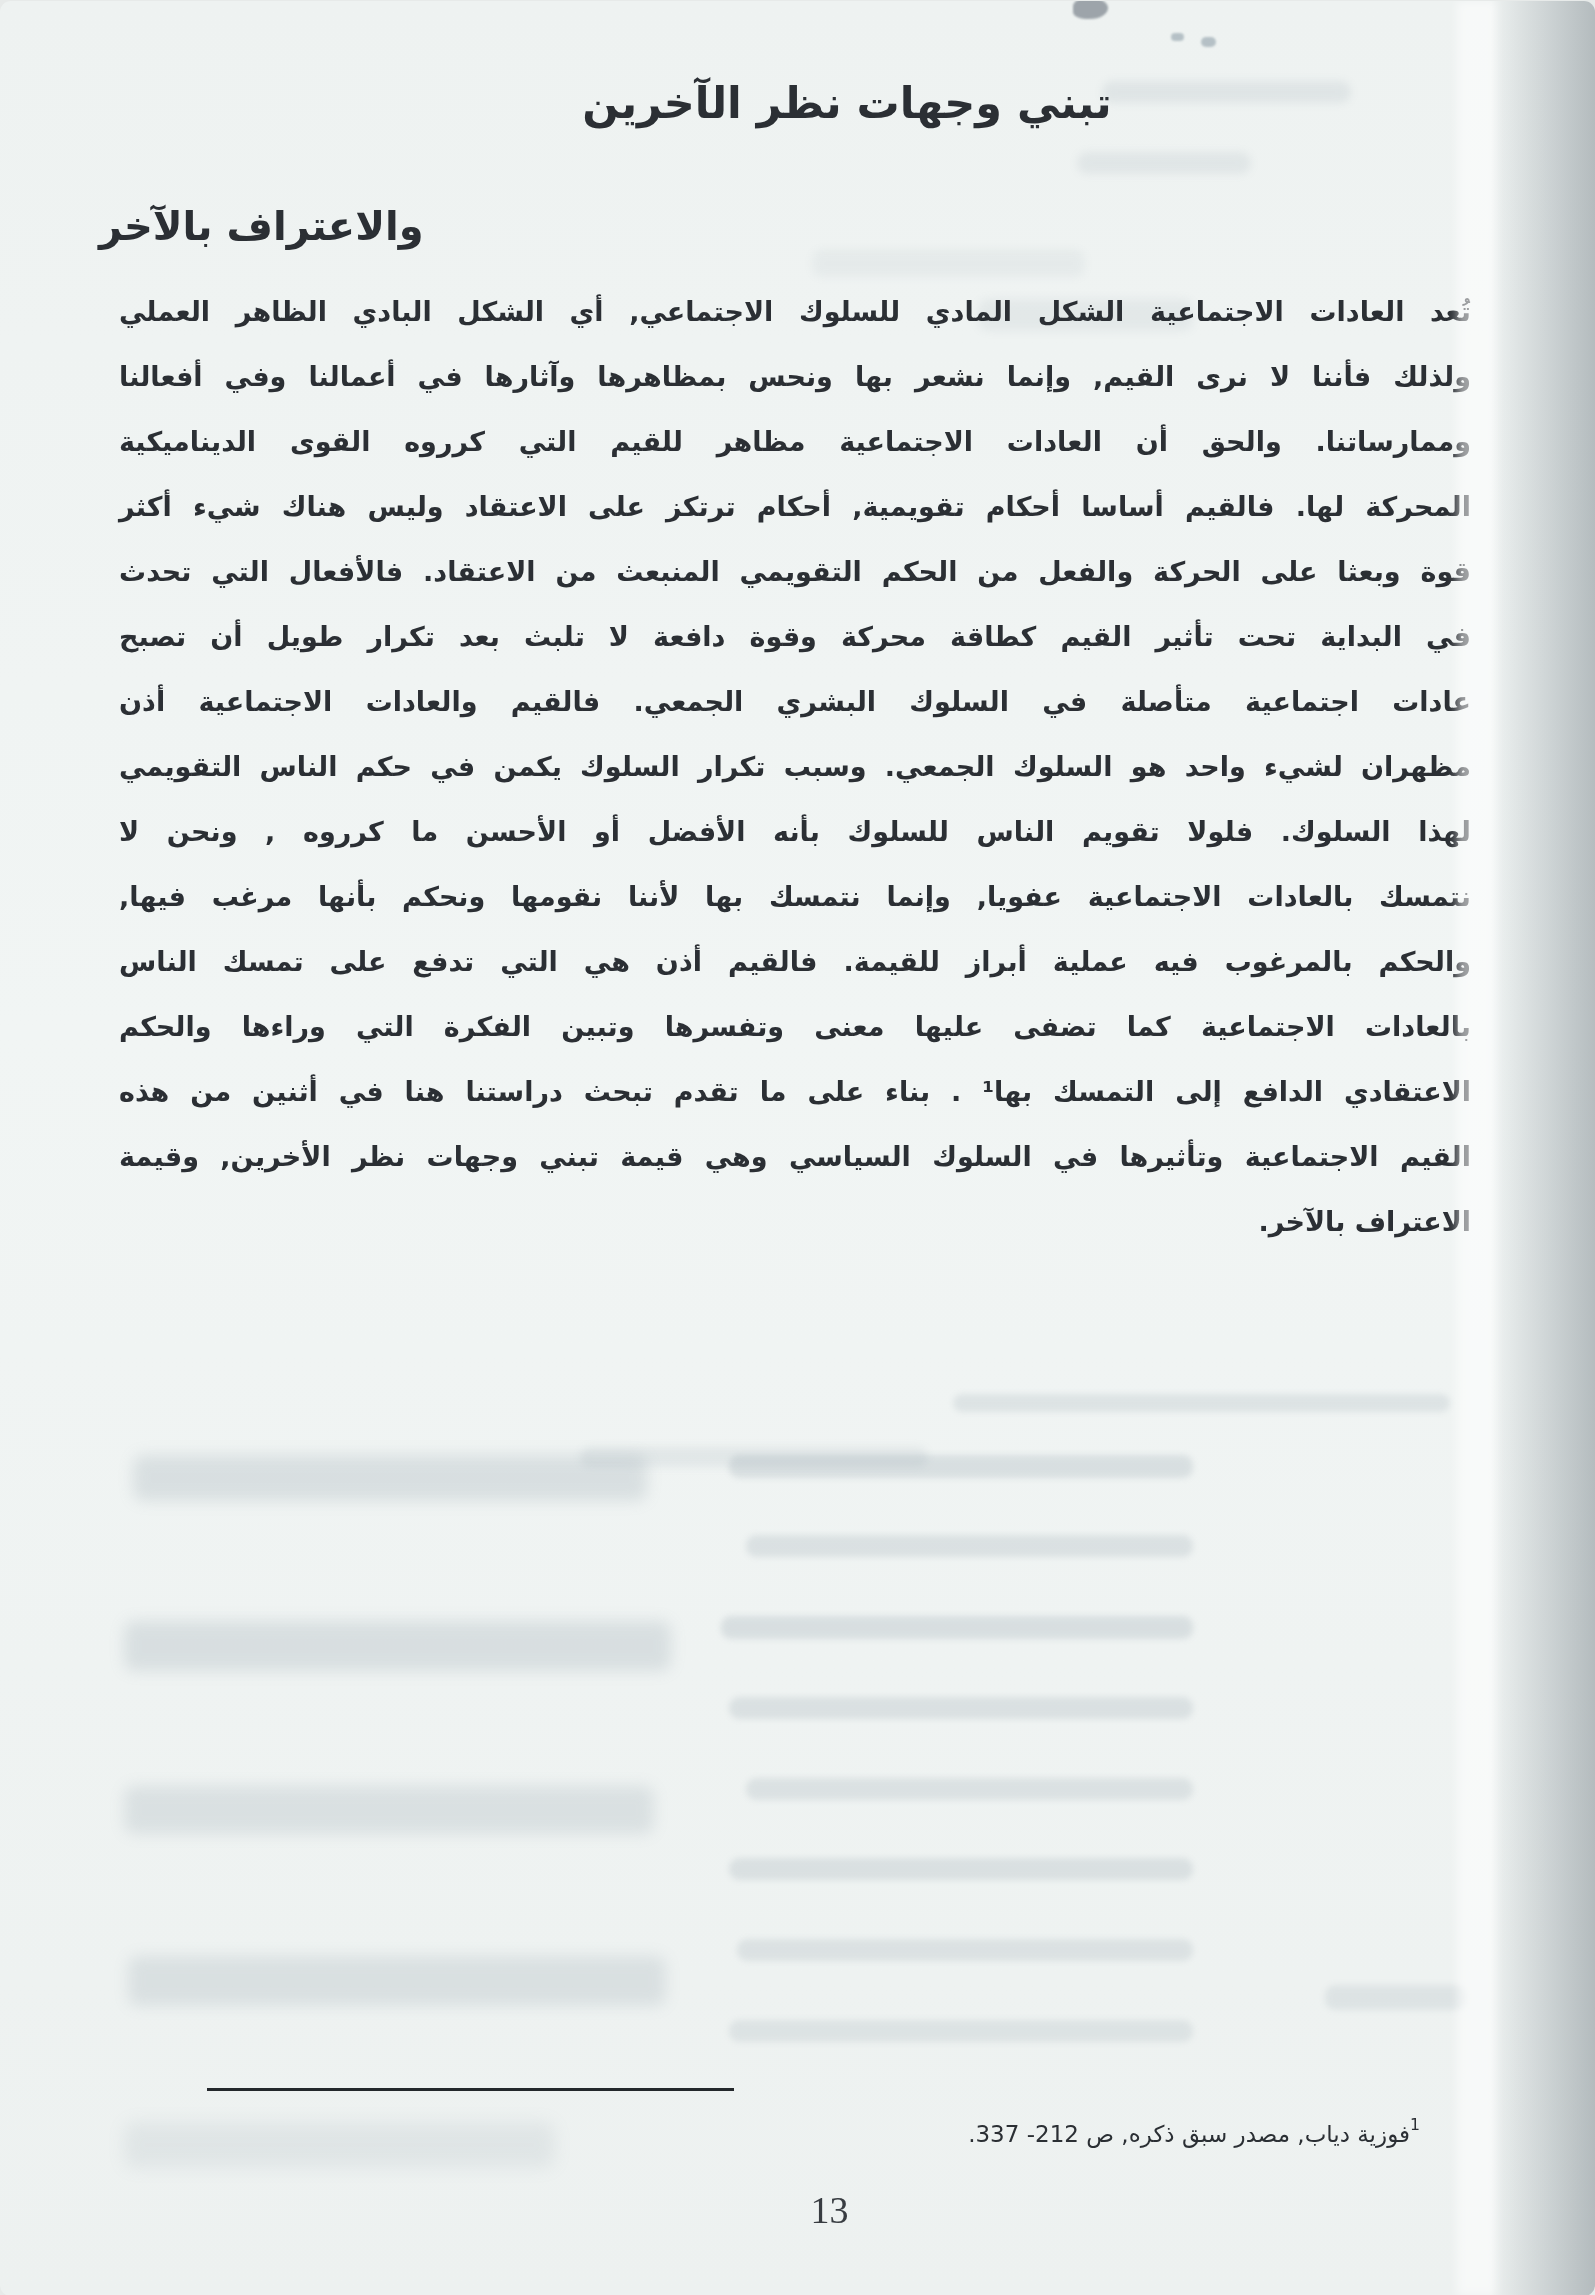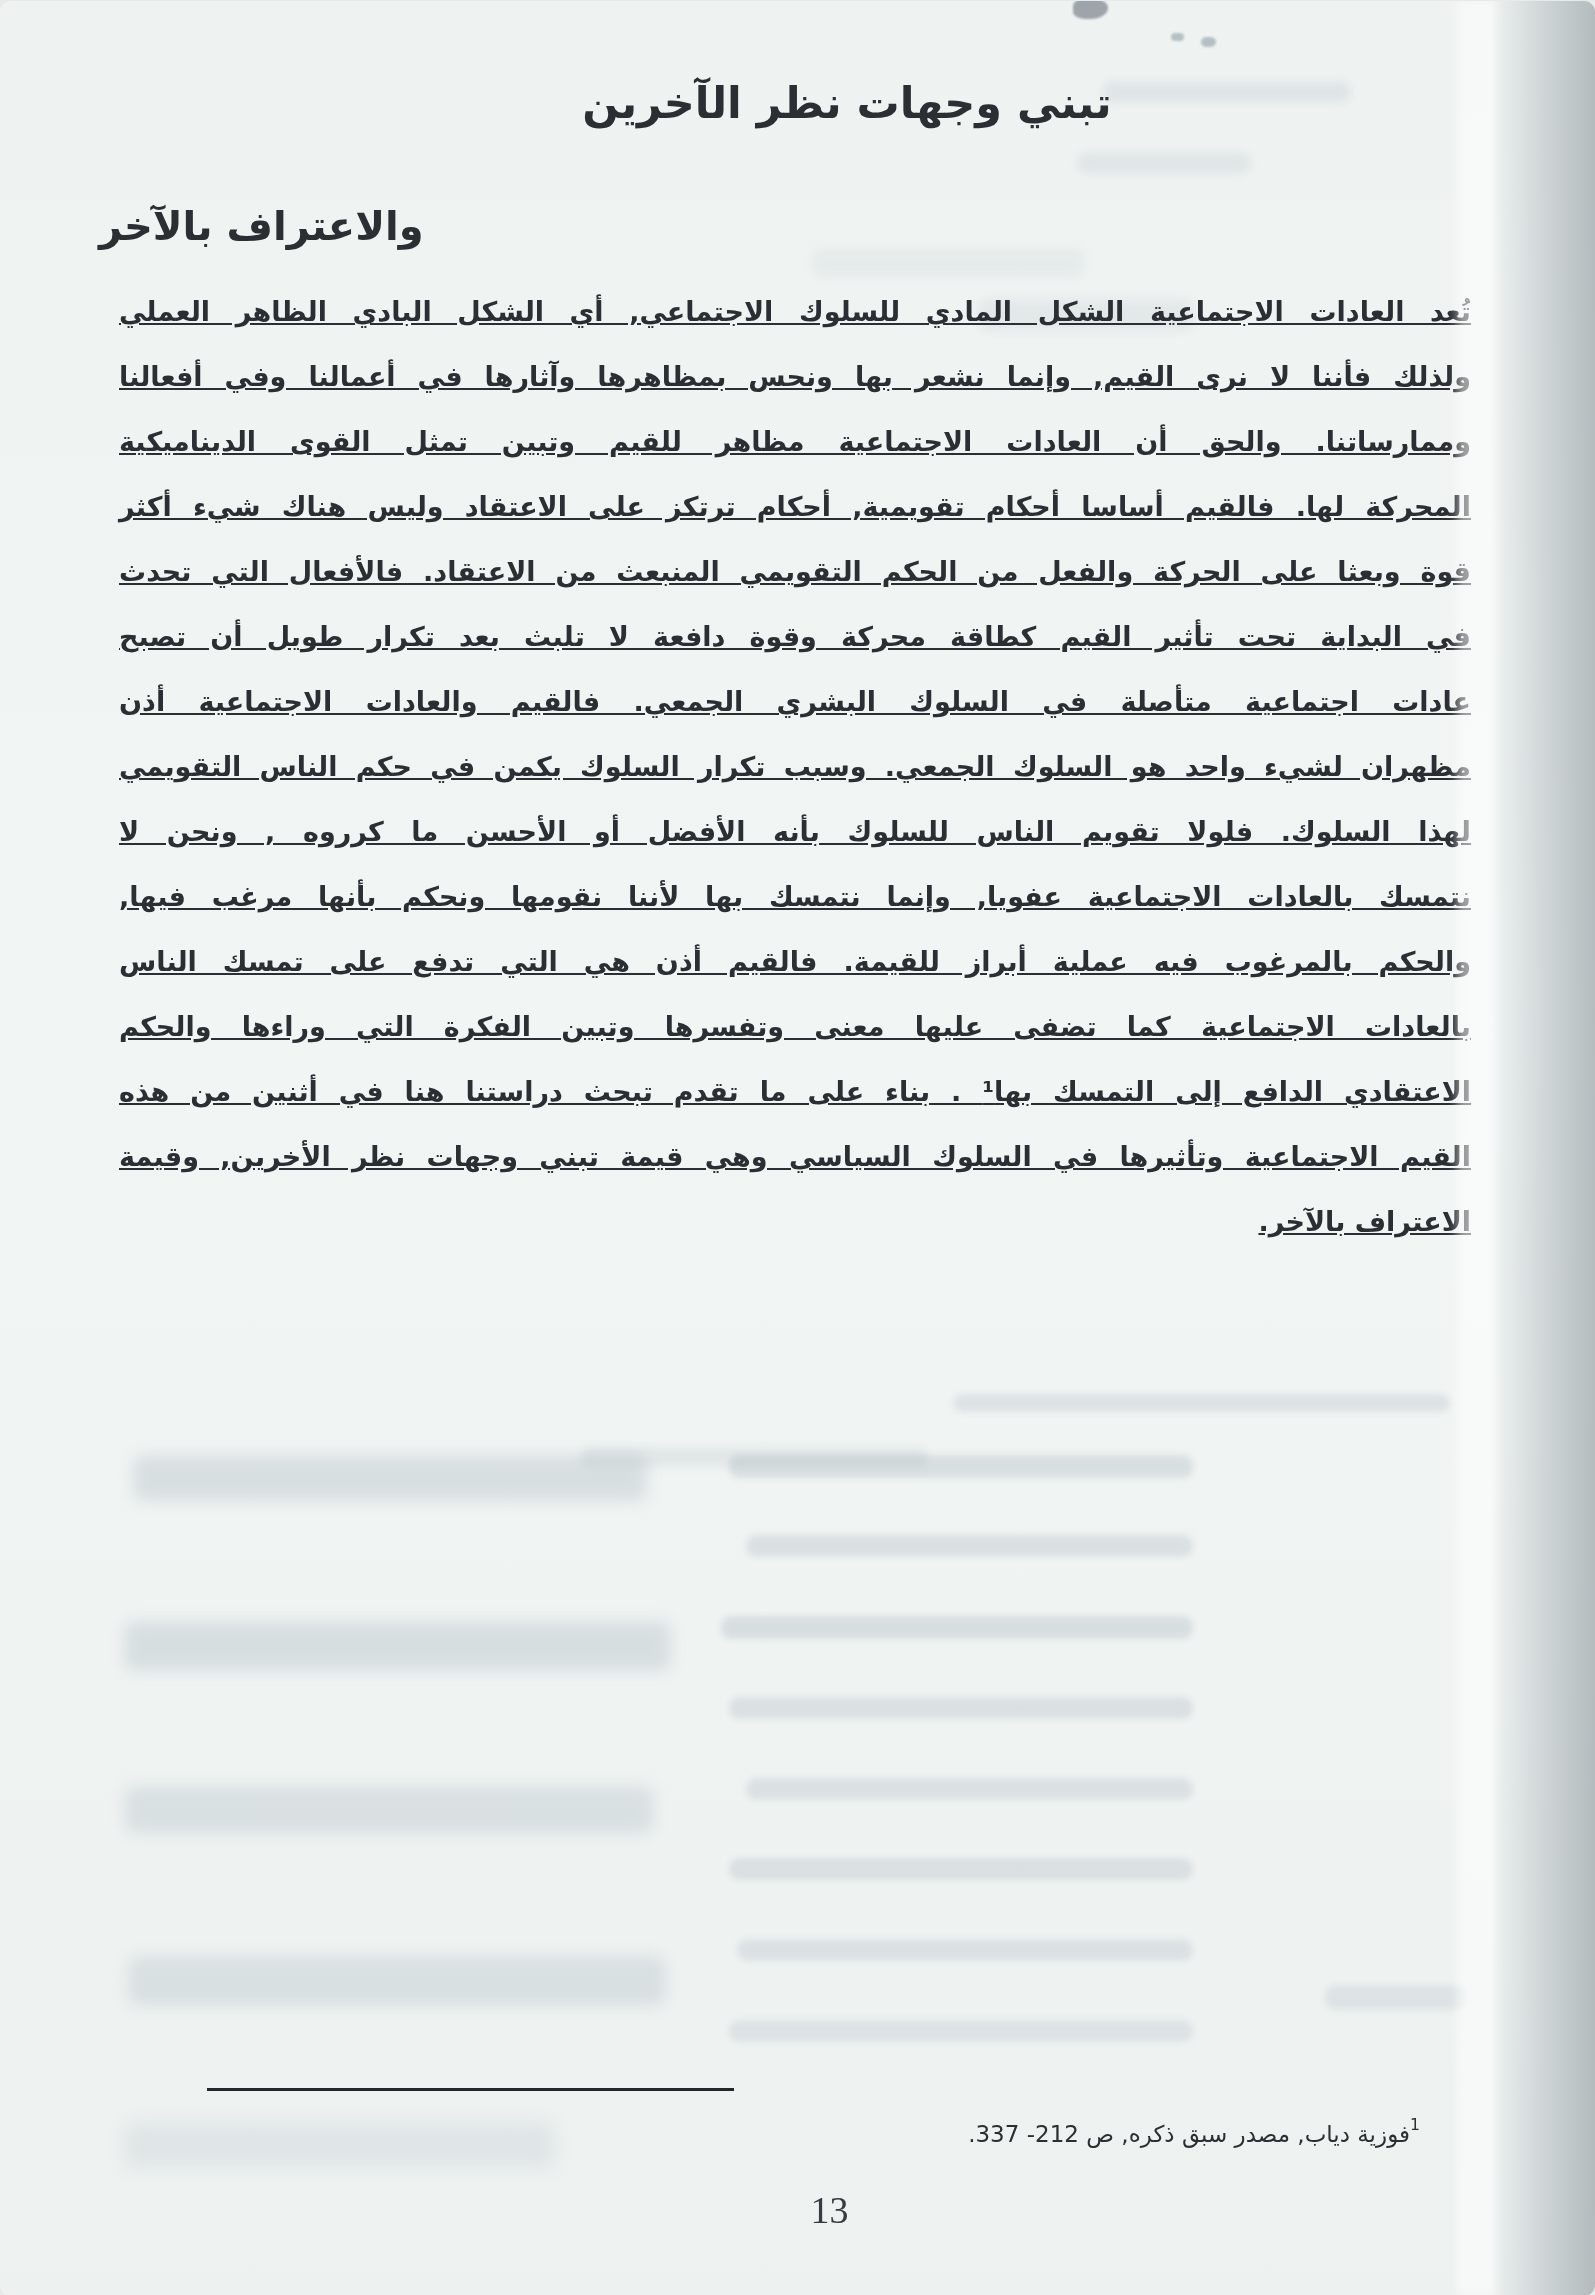--- a/index.html
+++ b/index.html
@@ -58,21 +58,20 @@
     width: 1496px;
     text-align: left;
     font-size: 40px;
     font-weight: bold;
   }
   .body-block {
     position: absolute;
     top: 278px;
     right: 124px;
     width: 1352px;
-    text-decoration: underline;
   }
   .body-line {
     height: 65px;
     line-height: 65px;
     font-size: 27px;
     font-weight: bold;
     white-space: normal;
     text-align: justify;
     text-align-last: justify;
     overflow: visible;
@@ -157,21 +156,21 @@
     <div class="ghost" style="left:128px;top:1955px;width:538px;height:50px;opacity:.18;filter:blur(7.5px);"></div>
     <div class="ghost" style="left:124px;top:2121px;width:431px;height:46px;opacity:.12;filter:blur(8.3px);"></div>
   </div>
 
   <h1 class="title-1" lang="ar" dir="rtl">تبني وجهات نظر الآخرين</h1>
   <h2 class="title-2" lang="ar" dir="rtl">والاعتراف بالآخر</h2>
 
   <div class="body-block" lang="ar" dir="rtl">
     <div class="body-line">تُعد العادات الاجتماعية الشكل المادي للسلوك الاجتماعي, أي الشكل البادي الظاهر العملي</div>
     <div class="body-line">ولذلك فأننا لا نرى القيم, وإنما نشعر بها ونحس بمظاهرها وآثارها في أعمالنا وفي أفعالنا</div>
-    <div class="body-line">وممارساتنا. والحق أن العادات الاجتماعية مظاهر للقيم وتبين تمثل القوى الديناميكية</div>
+    <div class="body-line">وممارساتنا. والحق أن العادات الاجتماعية مظاهر للقيم التي كرروه القوى الديناميكية</div>
     <div class="body-line">المحركة لها. فالقيم أساسا أحكام تقويمية, أحكام ترتكز على الاعتقاد وليس هناك شيء أكثر</div>
     <div class="body-line">قوة وبعثا على الحركة والفعل من الحكم التقويمي المنبعث من الاعتقاد. فالأفعال التي تحدث</div>
     <div class="body-line">في البداية تحت تأثير القيم كطاقة محركة وقوة دافعة لا تلبث بعد تكرار طويل أن تصبح</div>
     <div class="body-line">عادات اجتماعية متأصلة في السلوك البشري الجمعي. فالقيم والعادات الاجتماعية أذن</div>
     <div class="body-line">مظهران لشيء واحد هو السلوك الجمعي. وسبب تكرار السلوك يكمن في حكم الناس التقويمي</div>
     <div class="body-line">لهذا السلوك. فلولا تقويم الناس للسلوك بأنه الأفضل أو الأحسن ما كرروه , ونحن لا</div>
     <div class="body-line">نتمسك بالعادات الاجتماعية عفويا, وإنما نتمسك بها لأننا نقومها ونحكم بأنها مرغب فيها,</div>
     <div class="body-line">والحكم بالمرغوب فيه عملية أبراز للقيمة. فالقيم أذن هي التي تدفع على تمسك الناس</div>
     <div class="body-line">بالعادات الاجتماعية كما تضفى عليها معنى وتفسرها وتبين الفكرة التي وراءها والحكم</div>
     <div class="body-line">الاعتقادي الدافع إلى التمسك بها¹ . بناء على ما تقدم تبحث دراستنا هنا في أثنين من هذه</div>

